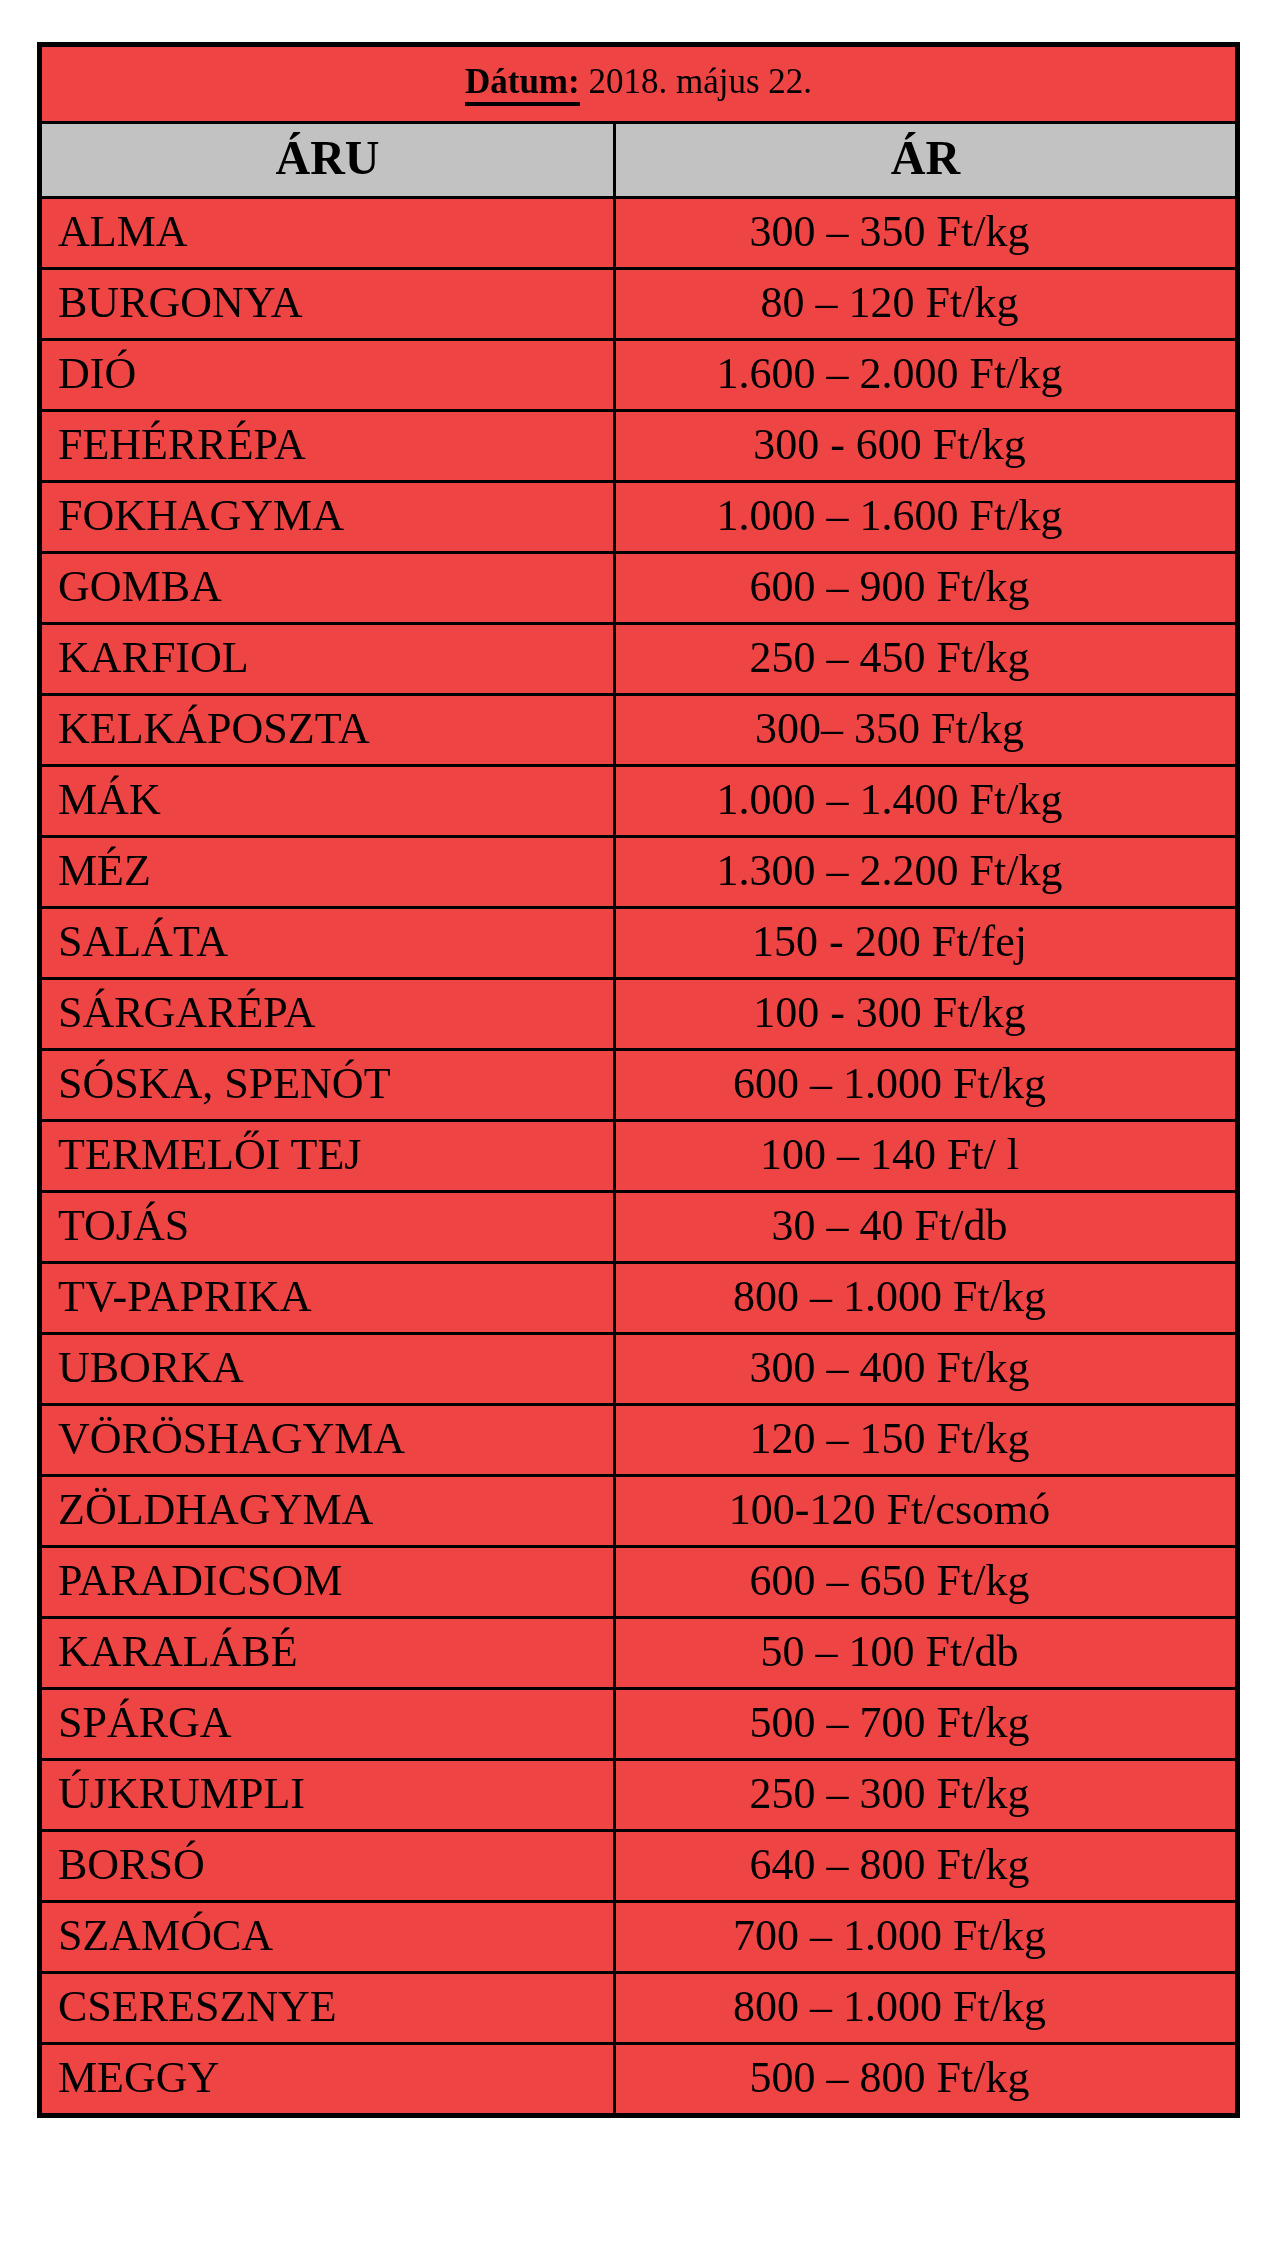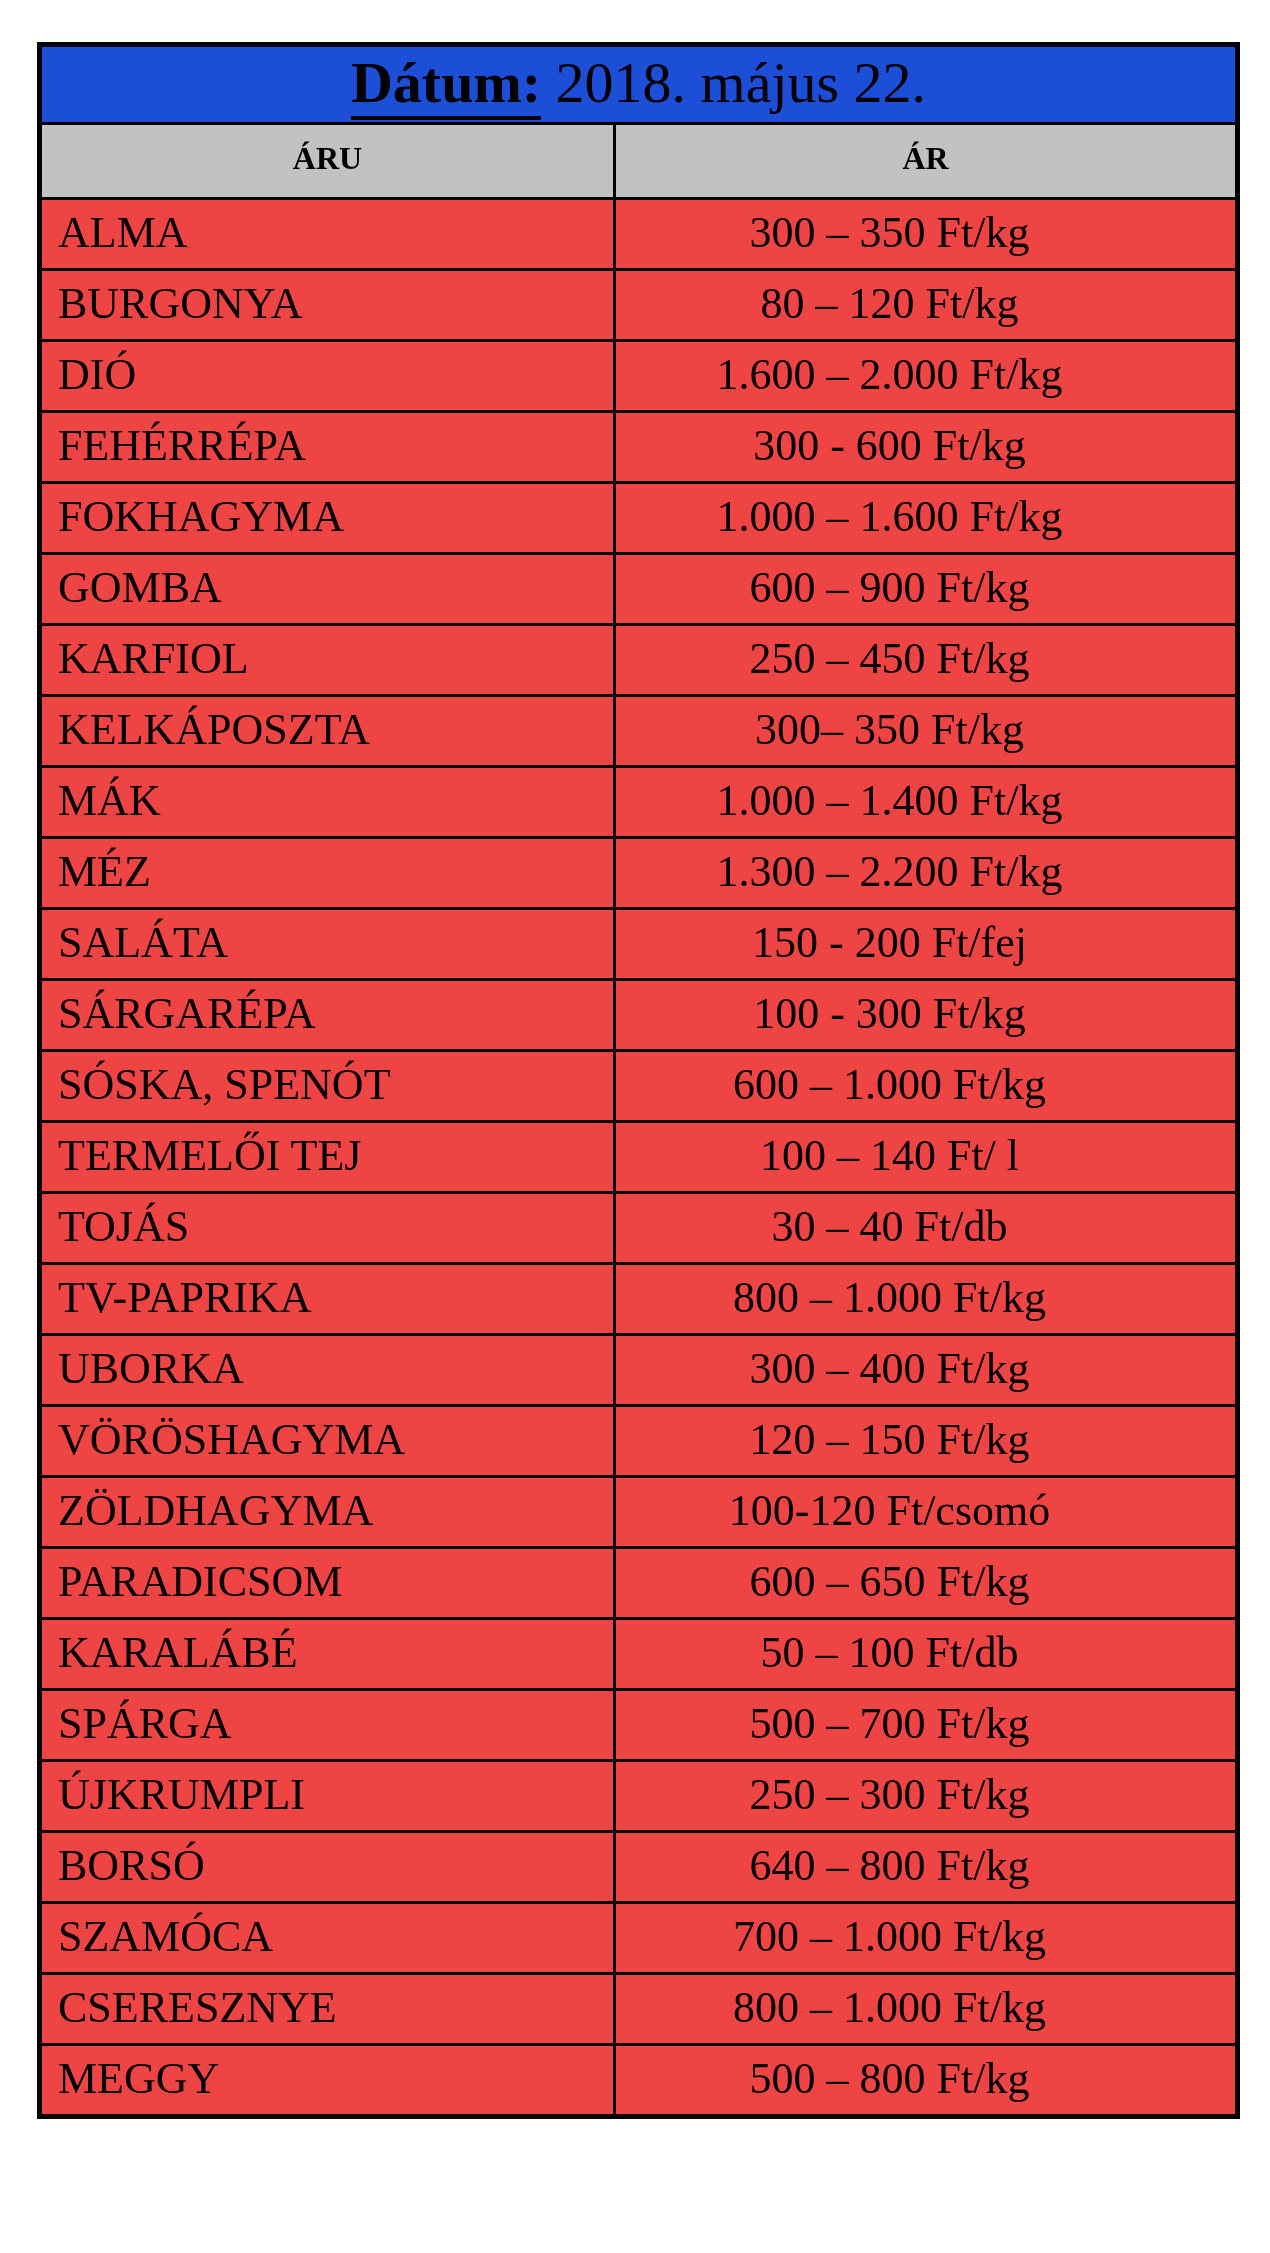--- a/index.html
+++ b/index.html
@@ -27,38 +27,38 @@
   table.price-table, table.price-table td, table.price-table th {
     border: 3px solid #000000;
   }
   table.price-table {
     border-width: 5px;
   }
   col.c-item  { width: 575px; }
   col.c-price { width: 623px; }
 
   tr.date-row td {
-    background: #1d4ed8;
+    background: #ef4444;
     height: 66px;
     text-align: center;
-    font-size: 58px;
+    font-size: 35px;
     padding: 2px 0 6px 0;
   }
   .date-label {
     font-weight: bold;
     border-bottom: 4px solid #000;
     padding-bottom: 1px;
   }
   .date-value { font-weight: normal; }
 
   tr.head-row th {
     background: #c2c2c2;
     height: 62px;
     text-align: center;
-    font-size: 32px;
+    font-size: 48px;
     font-weight: bold;
     padding: 2px 0 8px 0;
     margin-top: 16px;
   }
 
   tr.data-row td {
     height: 64px;
     font-size: 44px;
     background: #ef4444;
     vertical-align: middle;

